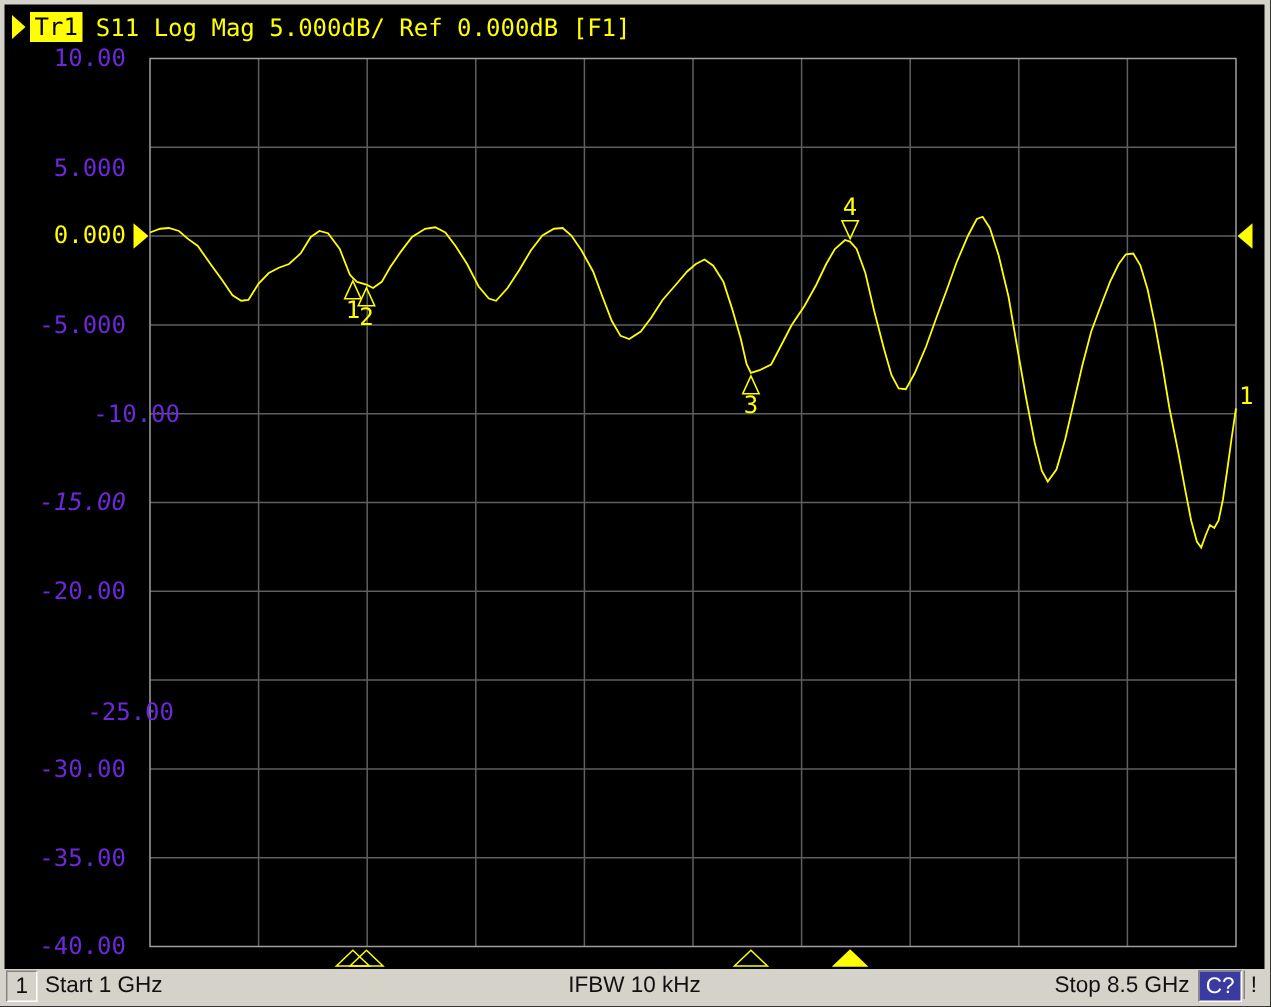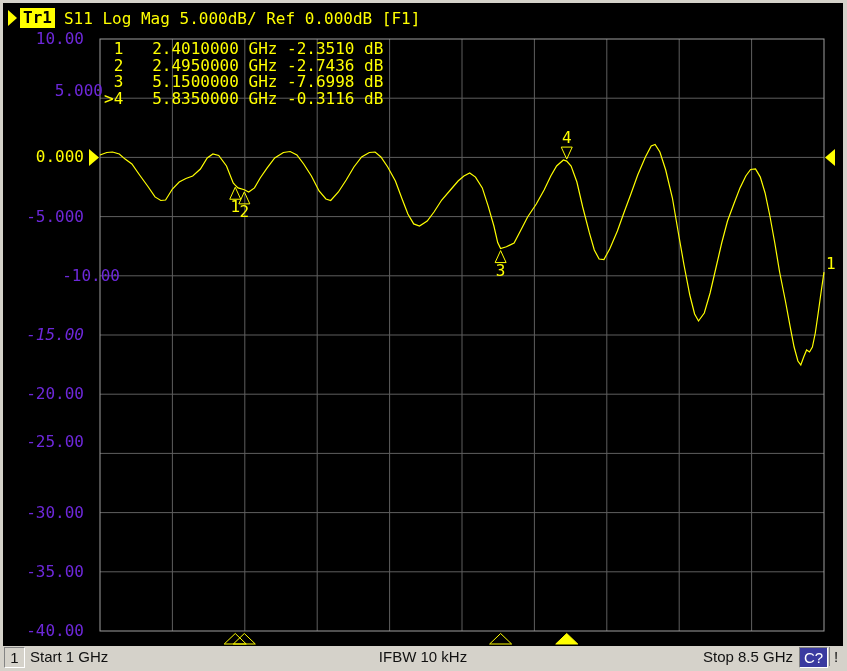--- a/index.html
+++ b/index.html
@@ -3,21 +3,21 @@
 <meta charset="utf-8">
 <style>
   html,body{margin:0;padding:0;background:#000;}
   .window{position:relative;width:847px;height:671px;background:#d5d2ca;overflow:hidden;
           font-family:"DejaVu Sans Mono",monospace;}
   .screen{position:absolute;left:3px;top:3px;width:840px;height:643px;background:#000;}
   .plot-svg{position:absolute;left:0;top:0;width:847px;height:671px;}
   .header{position:absolute;left:8px;top:8px;height:20px;display:flex;align-items:center;z-index:5;}
   .tr-arrow{width:0;height:0;border-left:9px solid #ffff00;border-top:8px solid transparent;
             border-bottom:8px solid transparent;margin-right:3px;}
-  .tr-badge{background:#ffff00;color:#000;font-size:16px;line-height:18px;padding:1px 3px;font-weight:bold;}
+  .tr-badge{background:#ffff00;color:#000;font-size:16px;line-height:18px;padding:1px 3px;font-weight:normal;}
   .hdr-title{color:#ffff00;font-size:16px;margin-left:9px;white-space:pre;}
   .mtable{position:absolute;left:104px;top:41px;z-index:4;}
   .mrow{color:#ffff00;font-size:16px;line-height:16.5px;white-space:pre;}
   .ylabels{position:absolute;left:0;top:0;z-index:4;}
   .ylab{position:absolute;left:0;width:84px;text-align:right;font-size:16px;line-height:20px;
         color:#6d28d9;white-space:pre;}
   .ylab.ref{color:#ffff00;}
   .statusbar{position:absolute;left:3px;top:646px;width:840px;height:22px;background:#d5d2ca;
              font-family:"Liberation Sans",sans-serif;font-size:15px;color:#111;z-index:6;}
   .ch-box{position:absolute;left:1px;top:1px;width:19px;height:19px;line-height:19px;text-align:center;
@@ -73,36 +73,30 @@
       <polygon points="566.7386666666666,633.5 555.7386666666666,644 577.7386666666666,644" fill="#ffff00" stroke="#ffff00"></polygon>
       <text x="826" y="269.248" fill="#ffff00" font-size="16" font-family="&quot;DejaVu Sans Mono&quot;, monospace">1</text>
     </svg>
 
   <div class="header">
     <span class="tr-arrow"></span>
     <span class="tr-badge">Tr1</span>
     <span class="hdr-title">S11 Log Mag 5.000dB/ Ref 0.000dB [F1]</span>
   </div>
 
-  <div class="mtable" id="mtable">
-      <div class="mrow"> 1   2.4010000 GHz -2.3510 dB</div>
-      <div class="mrow"> 2   2.4950000 GHz -2.7436 dB</div>
-      <div class="mrow"> 3   5.1500000 GHz -7.6998 dB</div>
-      <div class="mrow">&gt;4   5.8350000 GHz -0.3116 dB</div>
-    </div>
 
   <div class="ylabels" id="ylabels">
       <div class="ylab" style="top: 29px;">10.00</div>
-      <div class="ylab" style="top: 81px; margin-left: 19px;">5.000</div>
+      <div class="ylab" style="top: 102px;">5.000</div>
       <div class="ylab ref" style="top: 147.4px;">0.000</div>
       <div class="ylab" style="top: 206.6px;">-5.000</div>
       <div class="ylab" style="top: 265.8px; padding-left: 36px;">-10.00</div>
       <div class="ylab" style="top: 325px; font-style: italic;">-15.00</div>
       <div class="ylab" style="top: 384.2px;">-20.00</div>
-      <div class="ylab" style="top: 432px;">-25.00</div>
+      <div class="ylab" style="top: 465px; padding-left: 32px;">-25.00</div>
       <div class="ylab" style="top: 502.6px;">-30.00</div>
       <div class="ylab" style="top: 561.8px;">-35.00</div>
       <div class="ylab" style="top: 621px;">-40.00</div>
     </div>
 
   <div class="statusbar">
     <div class="ch-box">1</div>
     <div class="sb-start">Start 1 GHz</div>
     <div class="sb-ifbw">IFBW 10 kHz</div>
     <div class="sb-stop">Stop 8.5 GHz</div>

